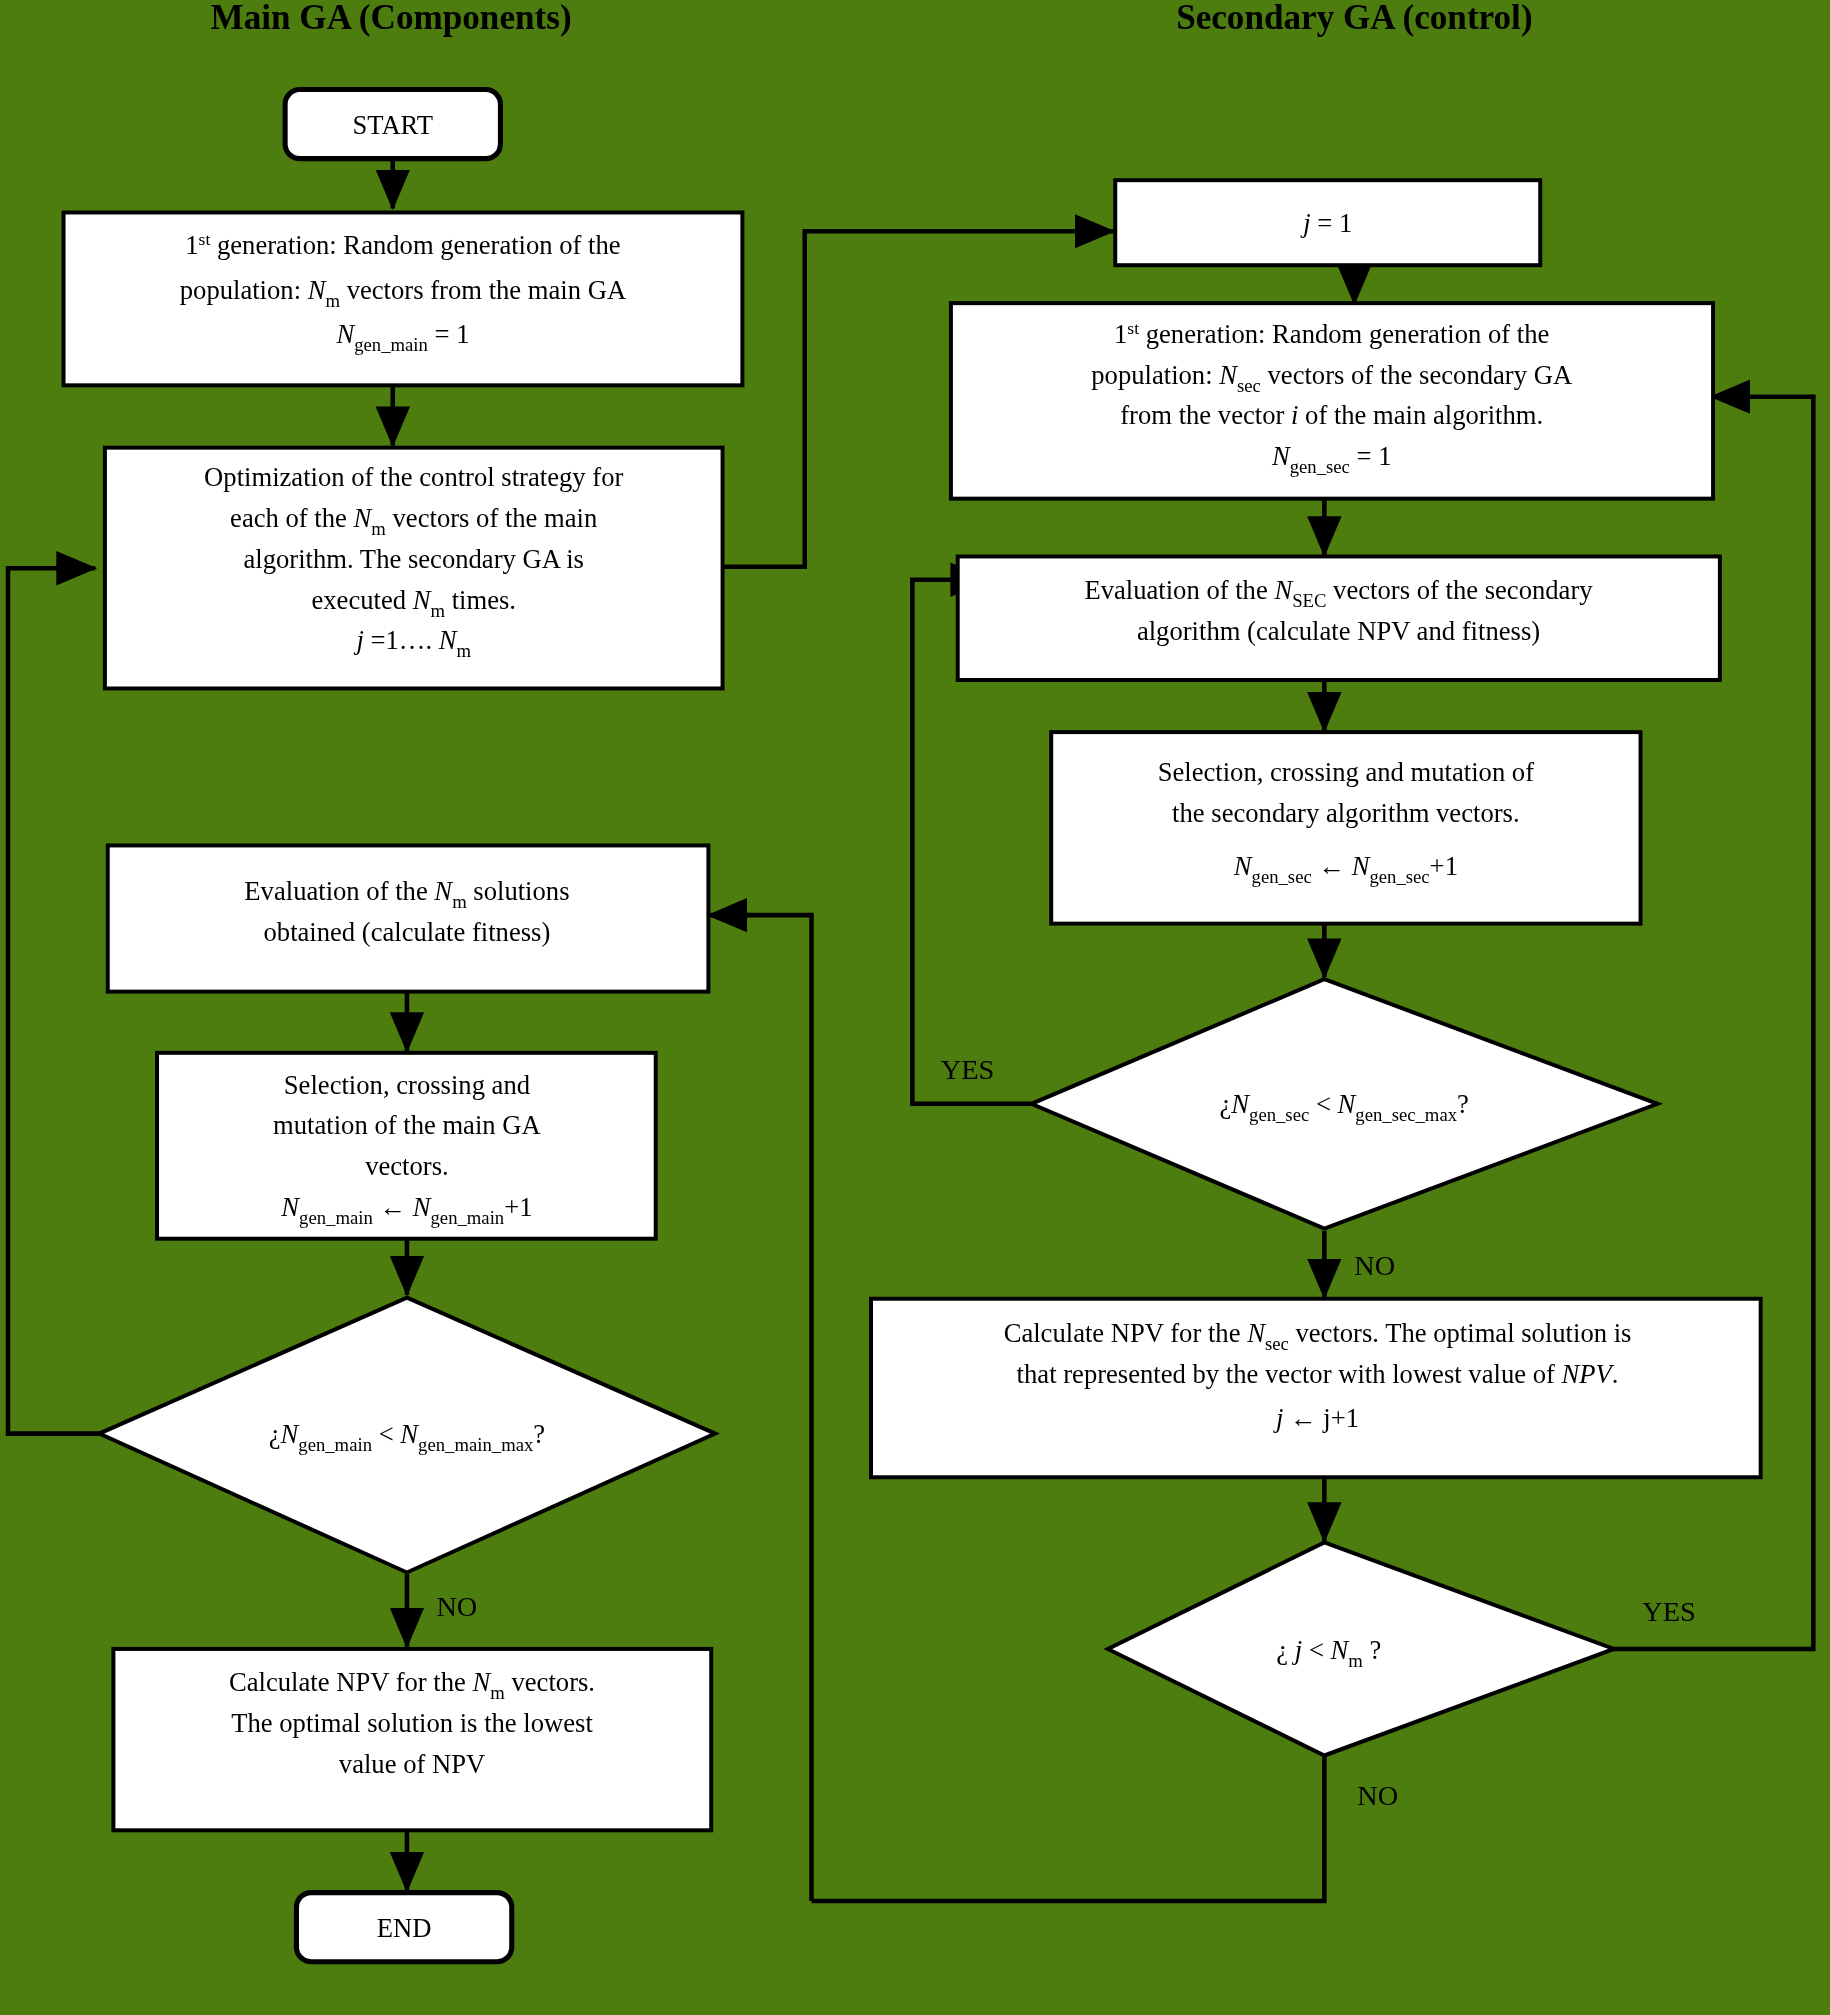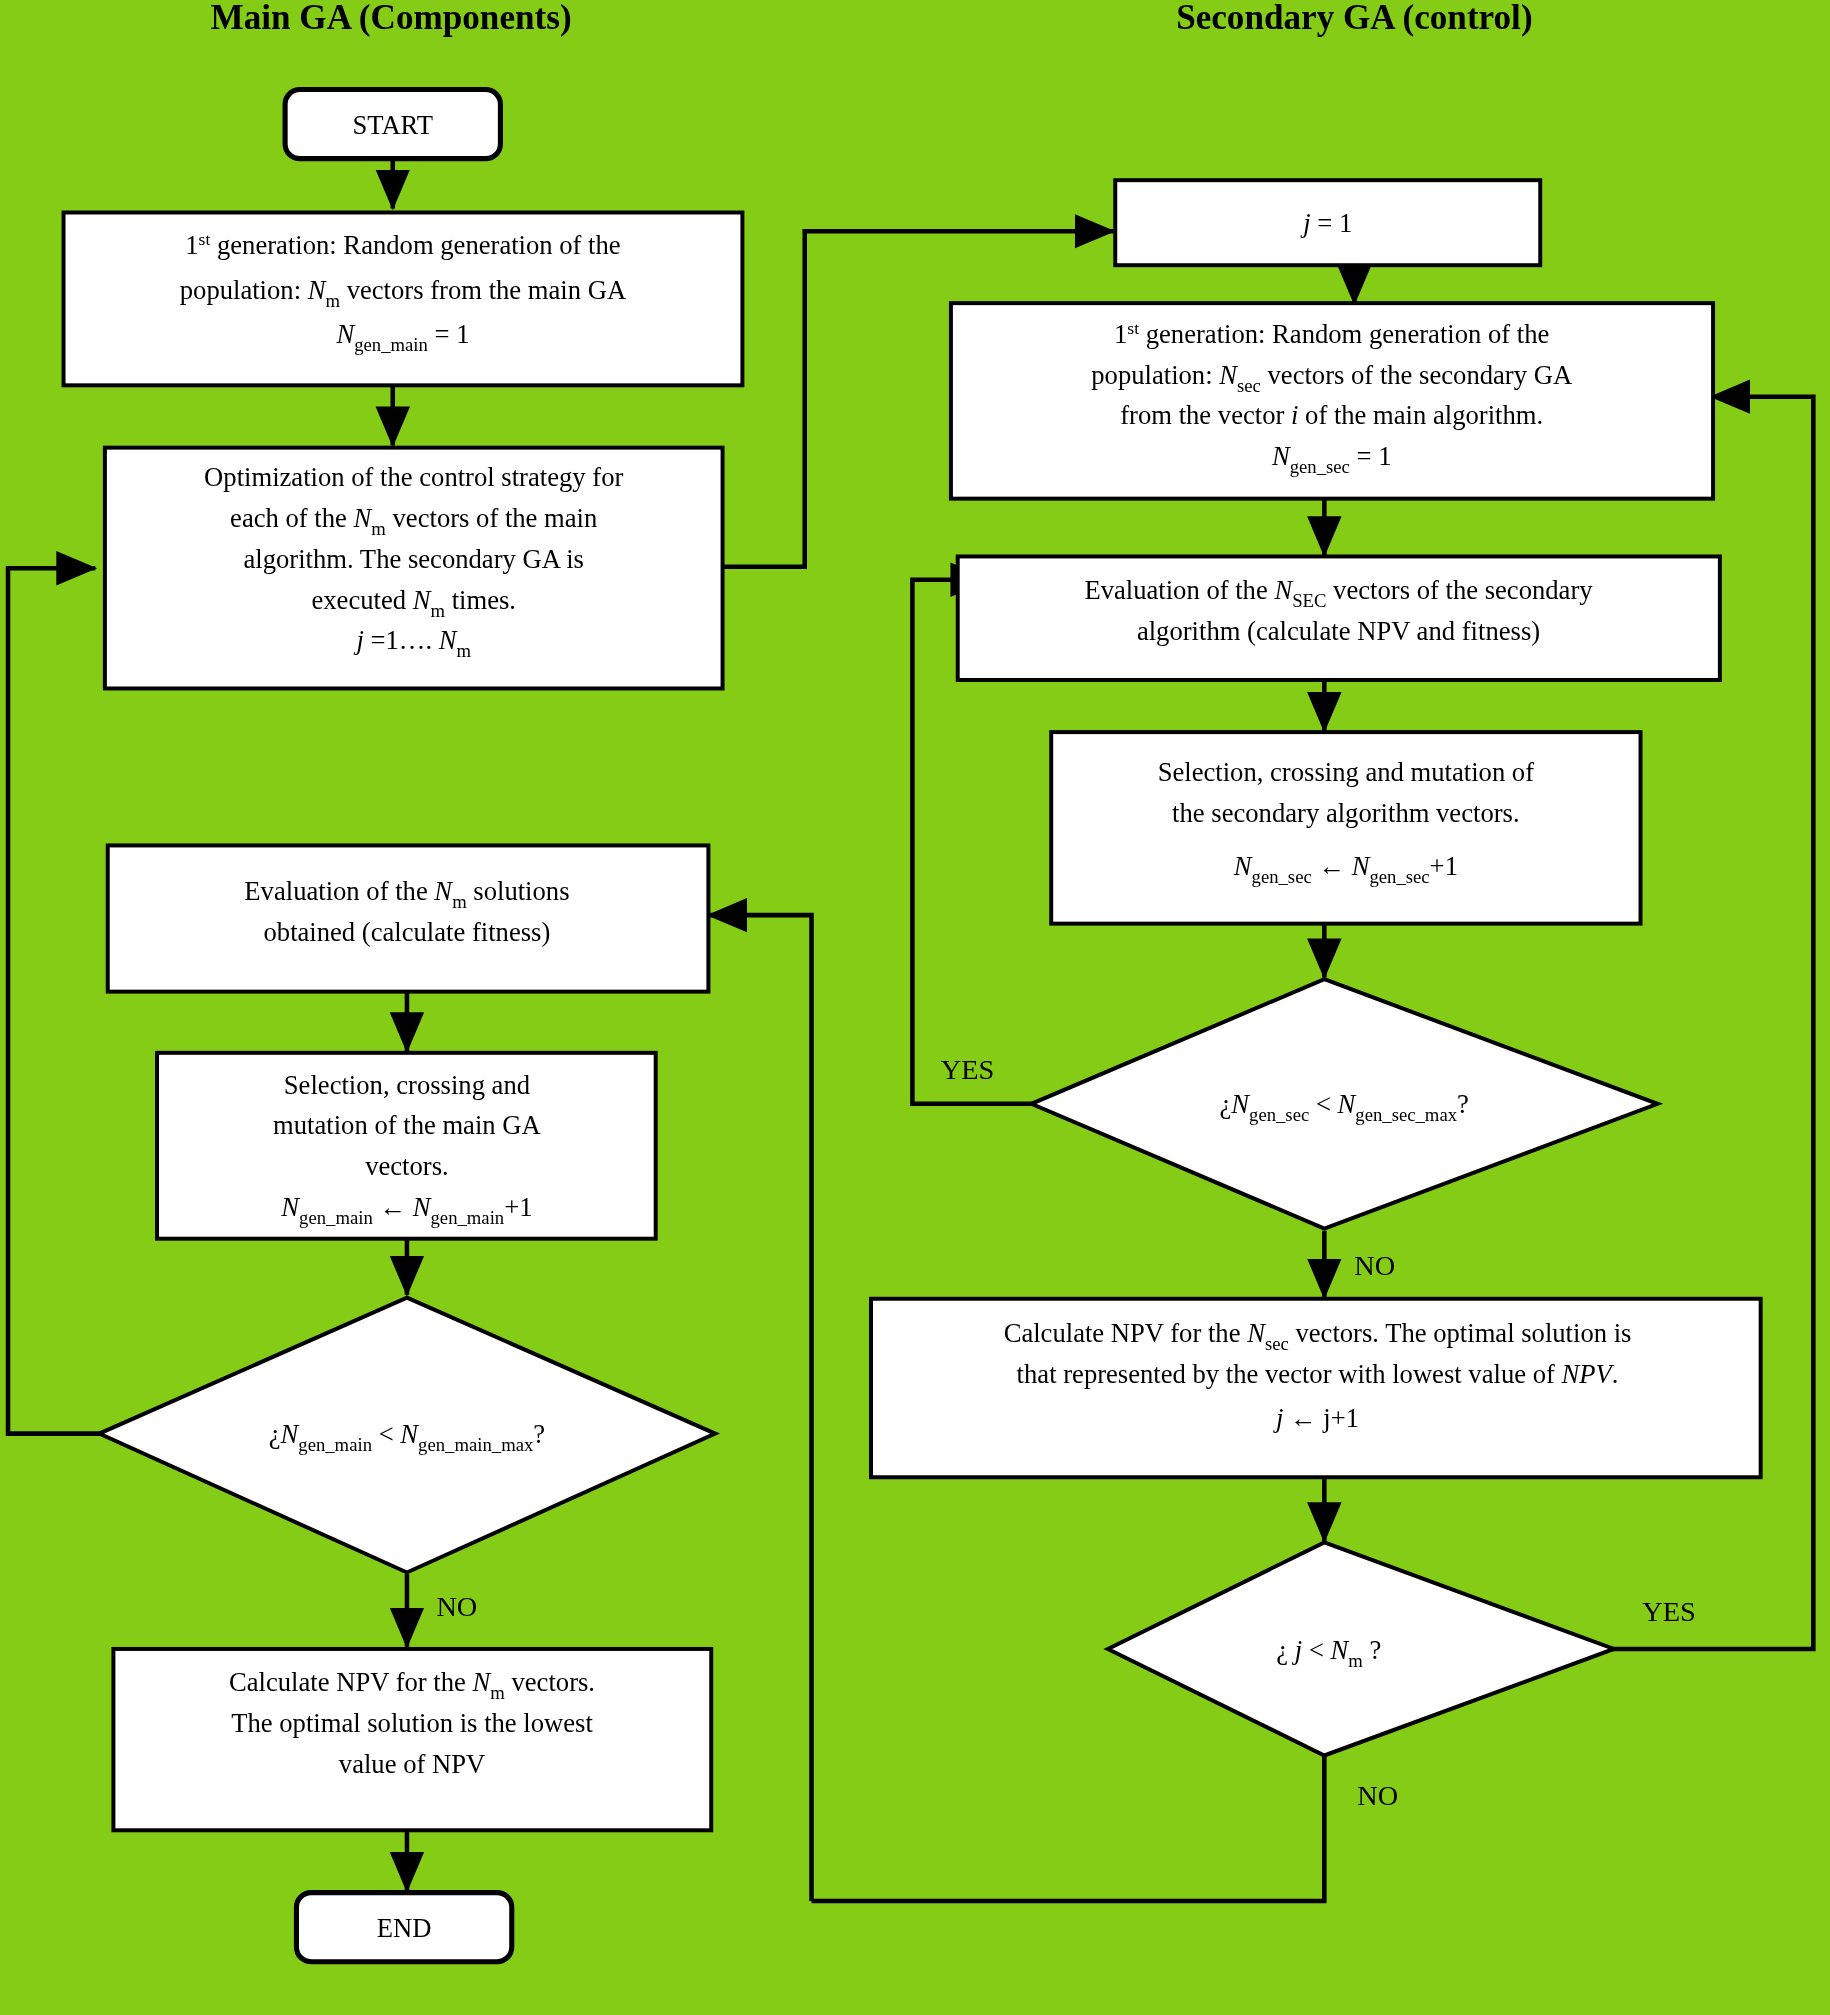--- a/index.html
+++ b/index.html
@@ -1,17 +1,17 @@
 <!DOCTYPE html>
 <html style="font-size:9px"><head>
 <meta charset="utf-8">
 <style>
   html,body{margin:0;padding:0;background:#ffffff;}
   body{font-family:"Liberation Serif", serif;}
-  #stage{position:relative;width:1831px;height:2015px;background:#84cc16;overflow:hidden;}
+  #stage{position:relative;width:1831px;height:2015px;background:#4d7c0f;overflow:hidden;}
   svg{position:absolute;left:0;top:0;width:1831px;height:2015px;}
   .ttl{font-family:"Liberation Serif", serif;font-weight:bold;font-size:62px;fill:#000;text-anchor:middle;}
   .bx{fill:#ffffff;stroke:#000000;stroke-width:7;}
   .bxterm{fill:#ffffff;stroke:#000000;stroke-width:9;}
   .dia{fill:#ffffff;stroke:#000000;stroke-width:7;}
   .ln{stroke:#000000;stroke-width:8;fill:none;stroke-linecap:butt;stroke-linejoin:miter;}
   .tx{font-family:"Liberation Serif", serif;font-size:47px;fill:#000;text-anchor:middle;}
   .tx tspan.it{font-style:italic;}
   .sub{font-size:33px;}
   .sup{font-size:31px;}

